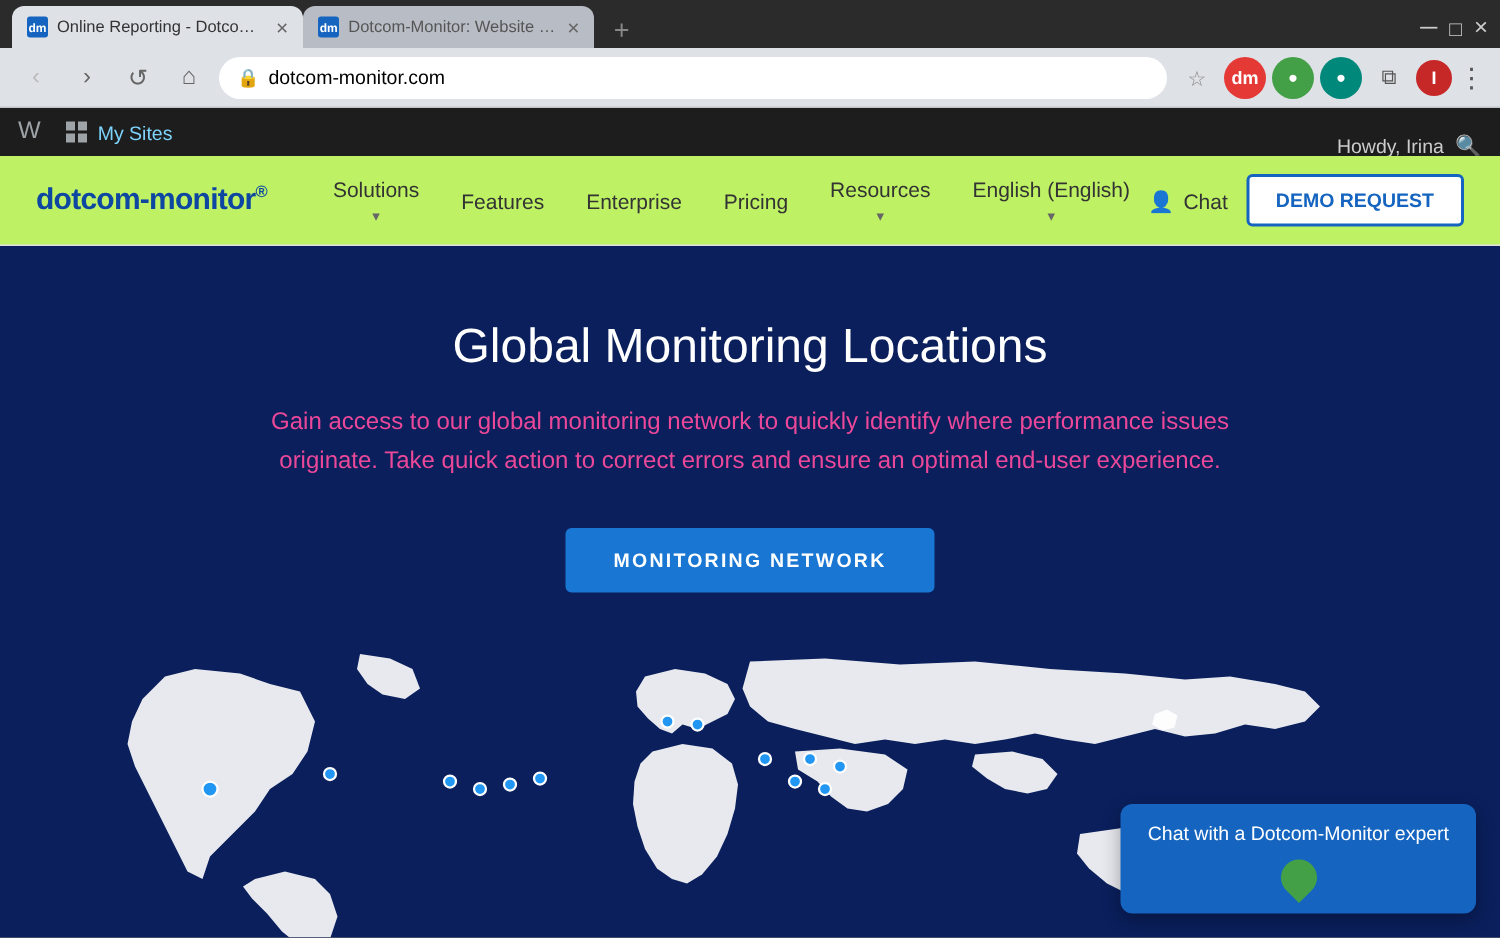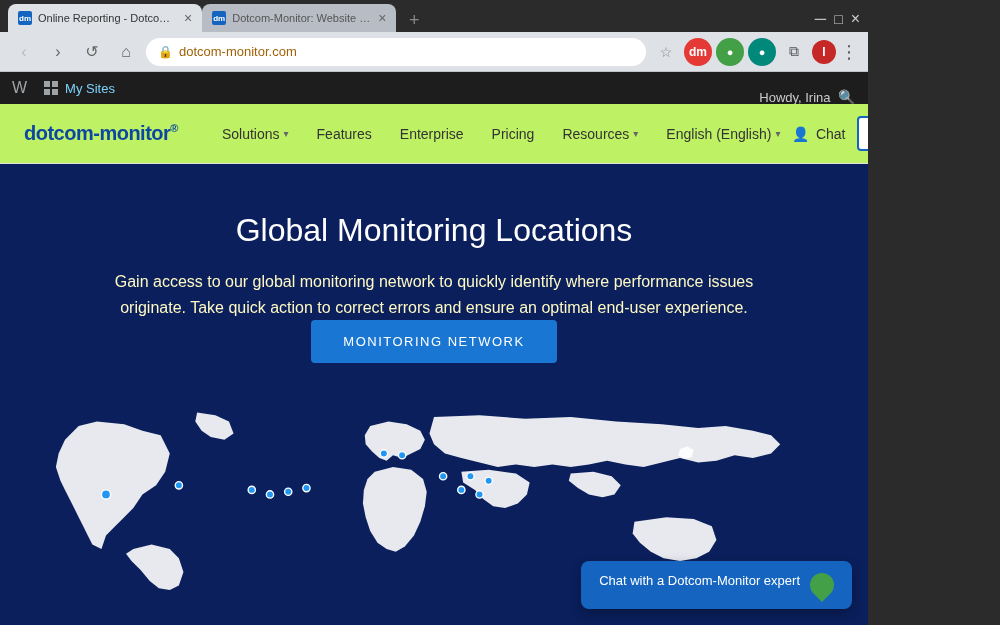--- a/index.html
+++ b/index.html
@@ -1,34 +1,34 @@
 <!DOCTYPE html>
 <html><head>
   <meta charset="utf-8">
   <style>
     * { margin: 0; padding: 0; box-sizing: border-box; }
     body { width: 1000px; height: 625px; overflow: hidden; font-family: -apple-system, BlinkMacSystemFont, 'Segoe UI', Arial, sans-serif; background: #2b2b2b; }
 
     
-    .browser-frame { width: 868px; height: 625px; display: flex; flex-direction: column; background: #dee1e6; }
+    .browser-frame { width: 1000px; height: 625px; display: flex; flex-direction: column; background: #dee1e6; }
 
     .browser-title-bar { height: 32px; background: #2b2b2b; display: flex; align-items: flex-end; padding: 0 8px; }
     .browser-tab { height: 28px; min-width: 180px; max-width: 220px; background: #dee1e6; border-radius: 8px 8px 0 0; display: flex; align-items: center; padding: 0 10px; font-size: 12px; color: #333; gap: 6px; position: relative; }
     .browser-tab.inactive { background: #b8bcc4; color: #555; min-width: 170px; }
     .browser-tab .tab-favicon { width: 14px; height: 14px; background: #1565c0; border-radius: 2px; display: flex; align-items: center; justify-content: center; color: white; font-size: 8px; font-weight: bold; flex-shrink: 0; }
     .browser-tab .tab-title { font-size: 11px; overflow: hidden; white-space: nowrap; text-overflow: ellipsis; max-width: 140px; }
     .browser-tab .tab-close { margin-left: auto; font-size: 14px; color: #666; cursor: pointer; }
     .new-tab-btn { width: 28px; height: 24px; background: transparent; border: none; font-size: 18px; color: #888; cursor: pointer; margin-left: 4px; display: flex; align-items: center; justify-content: center; }
 
     .browser-controls { height: 40px; background: #dee1e6; display: flex; align-items: center; padding: 0 10px; gap: 6px; border-bottom: 1px solid #c0c3c8; }
     .nav-btn { width: 28px; height: 28px; border: none; background: transparent; border-radius: 50%; cursor: pointer; display: flex; align-items: center; justify-content: center; color: #666; font-size: 16px; }
     .nav-btn.disabled { color: #bbb; cursor: default; }
     .address-bar { flex: 1; height: 28px; background: white; border-radius: 14px; display: flex; align-items: center; padding: 0 12px; gap: 6px; font-size: 13px; color: #333; }
     .address-bar .lock-icon { color: #555; font-size: 12px; }
-    .address-bar .url-text { color: #a16207; font-size: 13px; }
+    .address-bar .url-text { color: #000000; font-size: 13px; }
     .toolbar-icons { display: flex; gap: 4px; align-items: center; }
     .toolbar-icon { width: 28px; height: 28px; border-radius: 50%; display: flex; align-items: center; justify-content: center; cursor: pointer; font-size: 14px; }
     .toolbar-icon.star { color: #888; }
     .toolbar-icon.red { background: #e53935; color: white; font-size: 11px; font-weight: bold; }
     .toolbar-icon.green-circle { background: #43a047; color: white; font-size: 11px; }
     .toolbar-icon.teal { background: #00897b; color: white; font-size: 11px; }
     .toolbar-icon.ext { color: #555; }
     .toolbar-icon.red-circle { background: #c62828; color: white; border-radius: 50%; width: 24px; height: 24px; font-size: 12px; font-weight: bold; }
     .toolbar-menu { color: #555; font-size: 18px; cursor: pointer; }
 
@@ -39,38 +39,38 @@
     .wp-admin-bar .my-sites-icon { width: 16px; height: 16px; }
     .wp-admin-bar .howdy { margin-left: auto; color: #ccc; font-size: 13px; display: flex; align-items: center; gap: 8px; margin-top: 18px; }
     .wp-admin-bar .search-icon-wp { color: #ccc; font-size: 14px; }
 
     
     .site-nav { height: 60px; background: #bef264; display: flex; align-items: center; padding: 0 24px; border-bottom: 1px solid #e0e0e0; }
     .site-logo { font-size: 20px; font-weight: 700; color: #0d47a1; letter-spacing: -0.5px; margin-right: 32px; white-space: nowrap; }
     .site-logo span { color: #0d47a1; }
     .site-logo .reg { font-size: 11px; vertical-align: super; }
     .nav-menu { display: flex; align-items: center; gap: 4px; flex: 1; }
-    .nav-item { font-size: 14px; color: #333; padding: 8px 12px; cursor: pointer; display: flex; align-items: center; gap: 4px; white-space: nowrap; }
+    .nav-item { font-size: 14px; color: #333; padding: 8px 12px; cursor: pointer; display: flex; align-items: center; gap: 4px; white-space: nowrap; flex-direction: column; }
     .nav-item .chevron { font-size: 10px; color: #666; }
     .nav-actions { display: flex; align-items: center; gap: 12px; margin-left: auto; }
     .login-btn { font-size: 14px; color: #333; display: flex; align-items: center; gap: 6px; cursor: pointer; }
     .demo-btn { padding: 8px 18px; border: 2px solid #1565c0; border-radius: 4px; color: #1565c0; font-size: 13px; font-weight: 600; cursor: pointer; background: white; white-space: nowrap; }
 
     
     .hero { background: #0a1f5c; min-height: 420px; display: flex; flex-direction: column; align-items: center; padding: 48px 24px 0; position: relative; overflow: hidden; flex: 1; }
     .hero-title { color: white; font-size: 32px; font-weight: 400; text-align: center; margin-bottom: 20px; }
-    .hero-subtitle { color: #fef9c3; font-size: 16px; text-align: center; max-width: 680px; line-height: 1.6; }
-    .monitoring-btn { background: #1976d2; color: white; font-size: 13px; font-weight: 400; letter-spacing: 1.5px; padding: 14px 32px; border: none; border-radius: 4px; cursor: pointer; margin-bottom: 36px; }
+    .hero-subtitle { color: #ec4899; font-size: 16px; text-align: center; max-width: 680px; line-height: 1.6; margin-bottom: 32px; }
+    .monitoring-btn { background: #1976d2; color: white; font-size: 13px; font-weight: 700; letter-spacing: 1.5px; padding: 14px 32px; border: none; border-radius: 4px; cursor: pointer; margin-bottom: 36px; }
 
     
     .world-map-container { width: 100%; position: relative; display: flex; justify-content: center; }
     .world-map-svg { width: 900px; height: 200px; }
 
     
-    .chat-widget { position: absolute; bottom: 16px; right: 16px; background: #1565c0; color: white; padding: 12px 18px; border-radius: 8px; font-size: 13px; display: flex; gap: 10px; cursor: pointer; box-shadow: 0 4px 12px rgba(0,0,0,0.3); }
+    .chat-widget { position: absolute; bottom: 16px; right: 16px; background: #1565c0; color: white; padding: 12px 18px; border-radius: 8px; font-size: 13px; display: flex; align-items: center; gap: 10px; cursor: pointer; box-shadow: 0 4px 12px rgba(0,0,0,0.3); flex-direction: column; }
     .chat-leaf { width: 24px; height: 24px; background: #43a047; border-radius: 50% 50% 50% 0; transform: rotate(-45deg); }
   </style>
 </head>
 <body>
 
 <div class="browser-frame">
 
   <div class="browser-title-bar">
     <div class="browser-tab">
       <div class="tab-favicon">dm</div>

